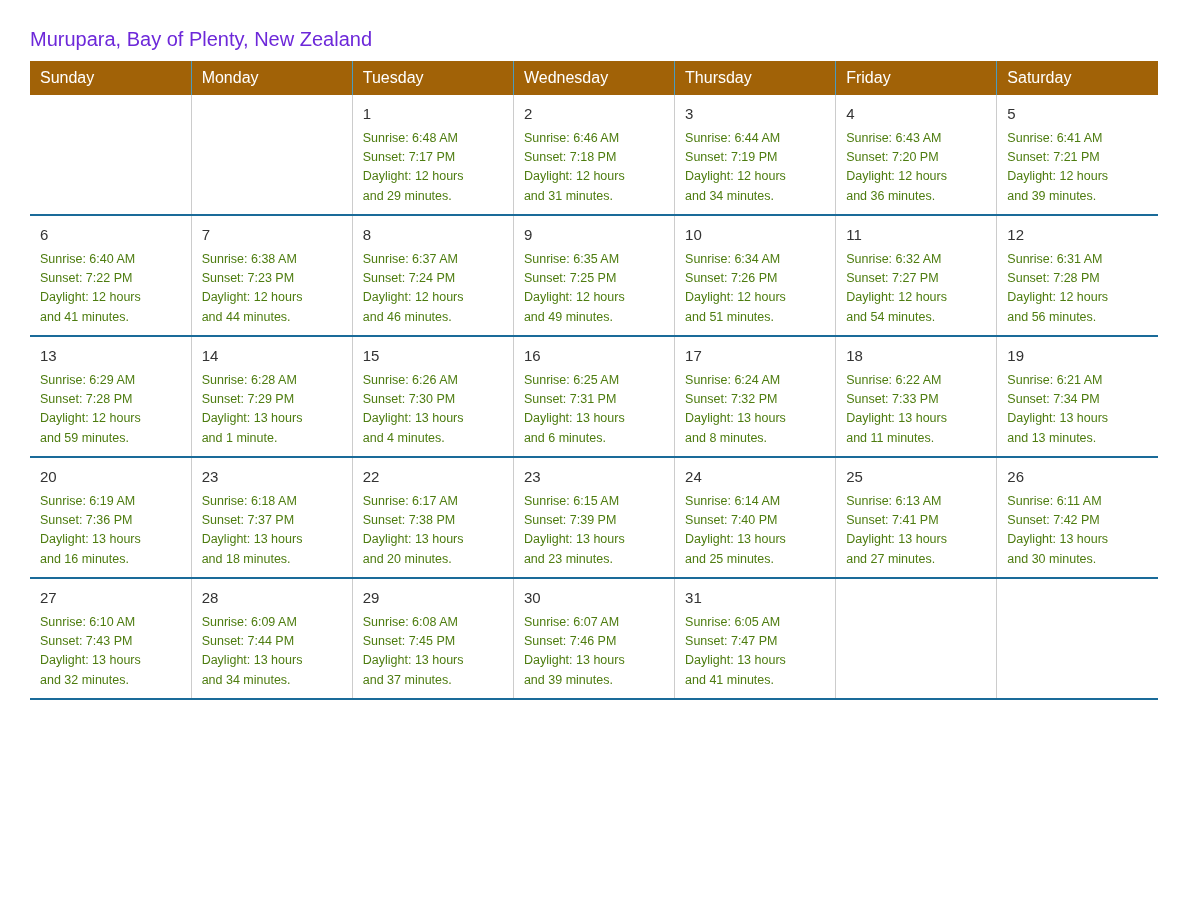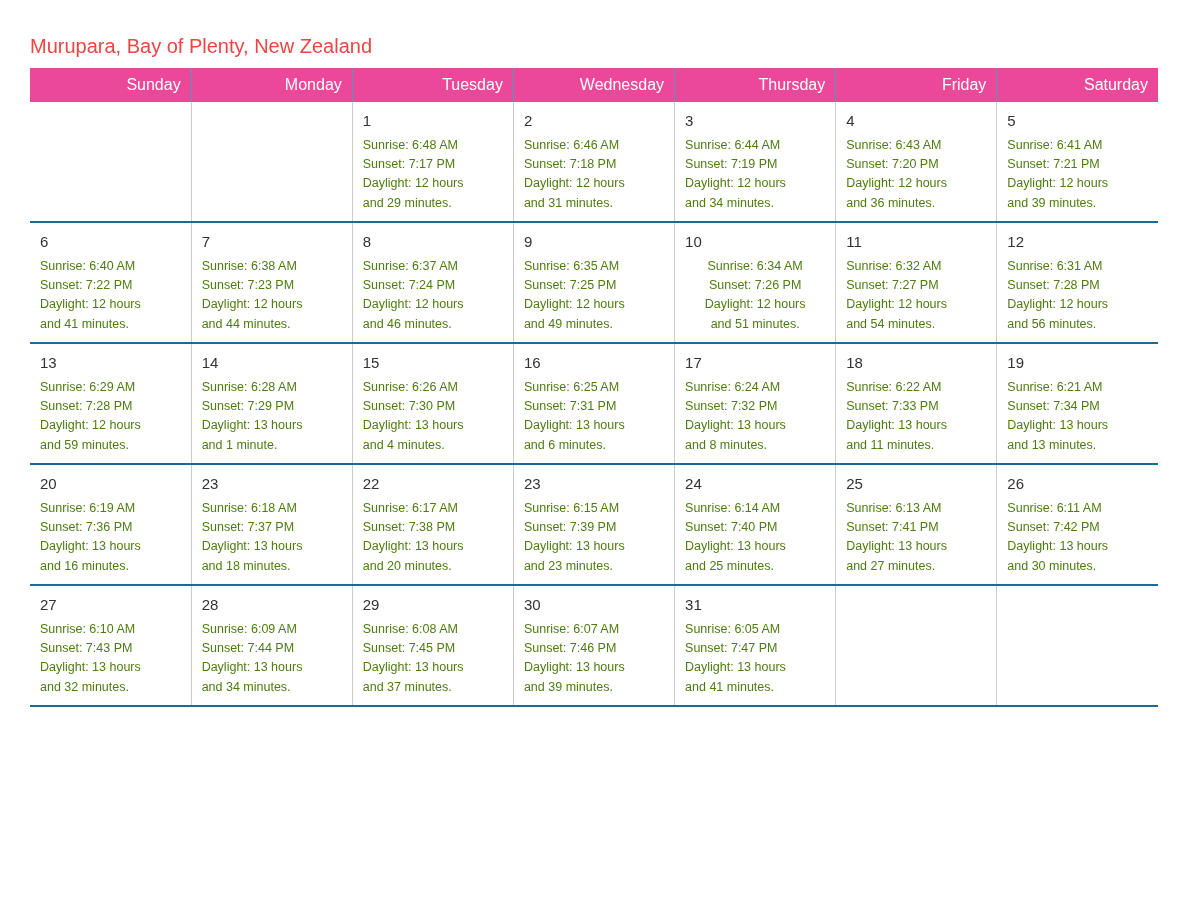--- a/index.html
+++ b/index.html
@@ -35,33 +35,33 @@
     .title-section {
       text-align: right;
     }
     .month-title {
       font-size: 52px;
       font-weight: normal;
       color: #333;
     }
     .location {
       font-size: 20px;
-      color: #ef4444;
-      margin-top: 15px;
+      color: #6d28d9;
+      margin-top: 8px;
     }
     table {
       width: 100%;
       border-collapse: collapse;
       margin-top: 10px;
     }
     thead tr th {
-      background-color: #ec4899;
+      background-color: #a16207;
       color: #fff;
       padding: 8px 10px;
-      text-align: right;
+      text-align: left;
       font-size: 16px;
       font-weight: normal;
       border-right: 1px solid #4a9bbf;
     }
     thead tr th:last-child {
       border-right: none;
     }
     tbody tr td {
       vertical-align: top;
       padding: 8px 10px;
@@ -176,21 +176,21 @@
         </td>
         <td>
           <span class="day-number">9</span>
           <div class="day-info" style="white-space: pre-line;">Sunrise: 6:35 AM
 Sunset: 7:25 PM
 Daylight: 12 hours
 and 49 minutes.</div>
         </td>
         <td>
           <span class="day-number">10</span>
-          <div class="day-info" style="white-space: pre-line; text-align: center;">Sunrise: 6:34 AM
+          <div class="day-info" style="white-space: pre-line;">Sunrise: 6:34 AM
 Sunset: 7:26 PM
 Daylight: 12 hours
 and 51 minutes.</div>
         </td>
         <td>
           <span class="day-number">11</span>
           <div class="day-info" style="white-space: pre-line;">Sunrise: 6:32 AM
 Sunset: 7:27 PM
 Daylight: 12 hours
 and 54 minutes.</div>

